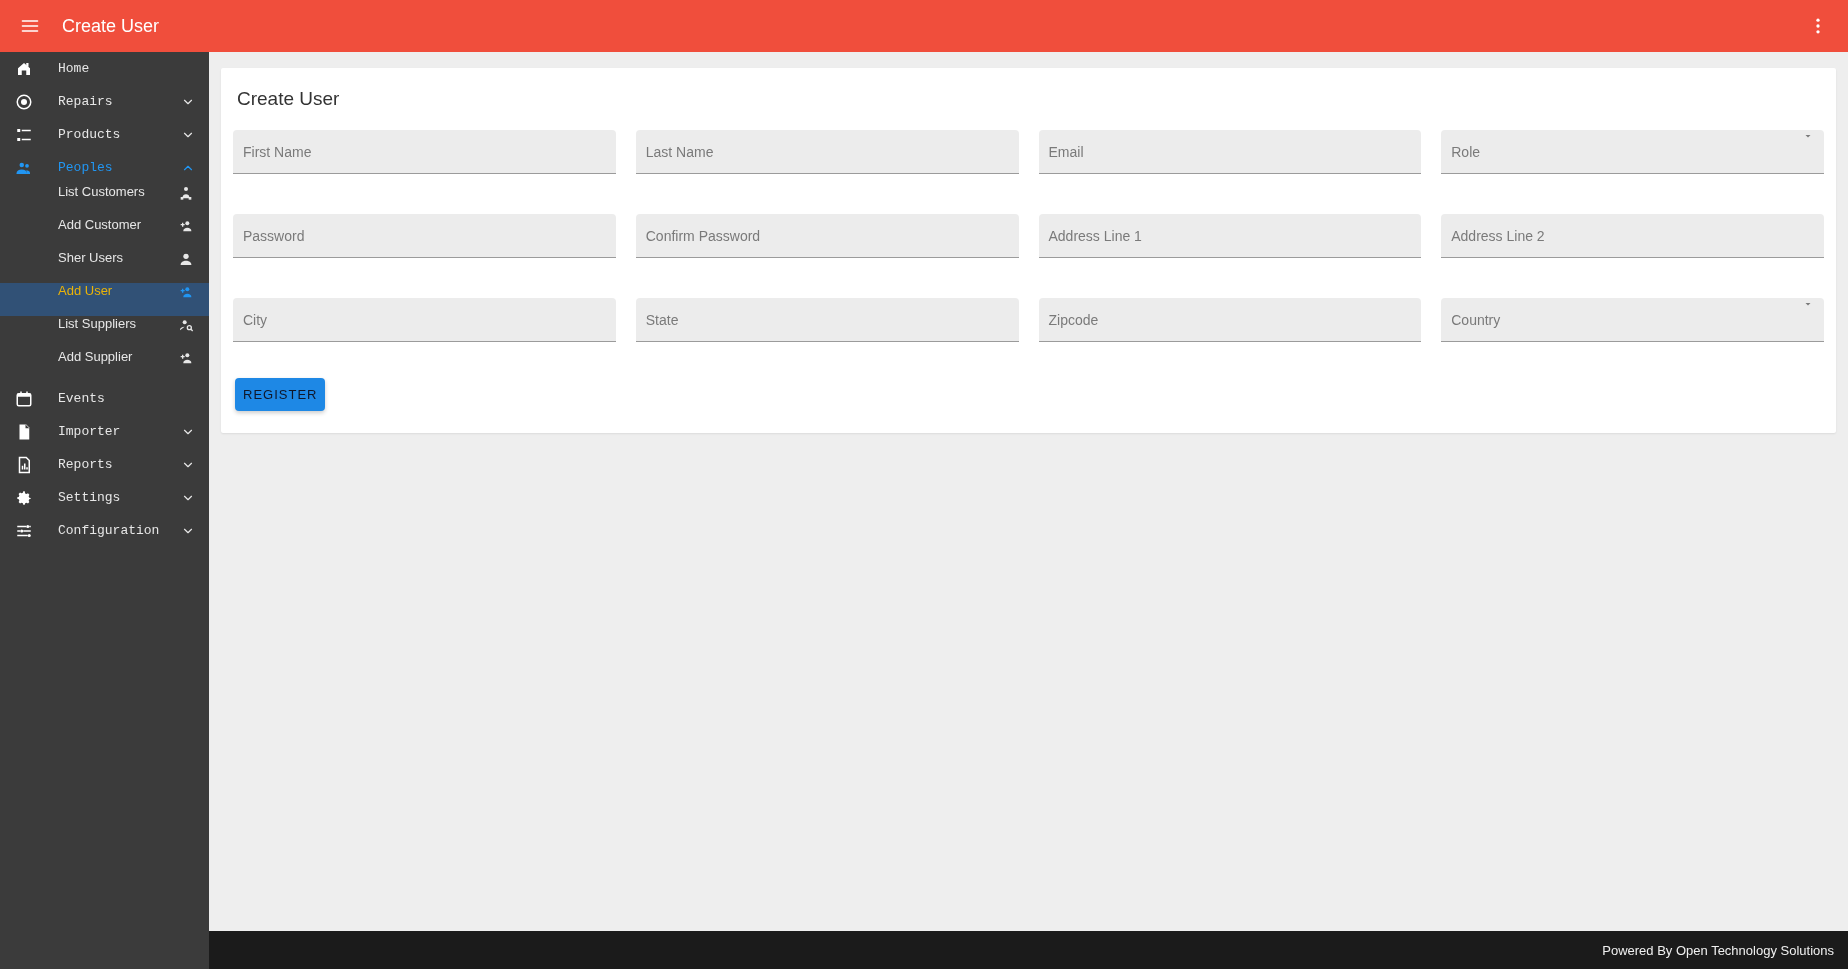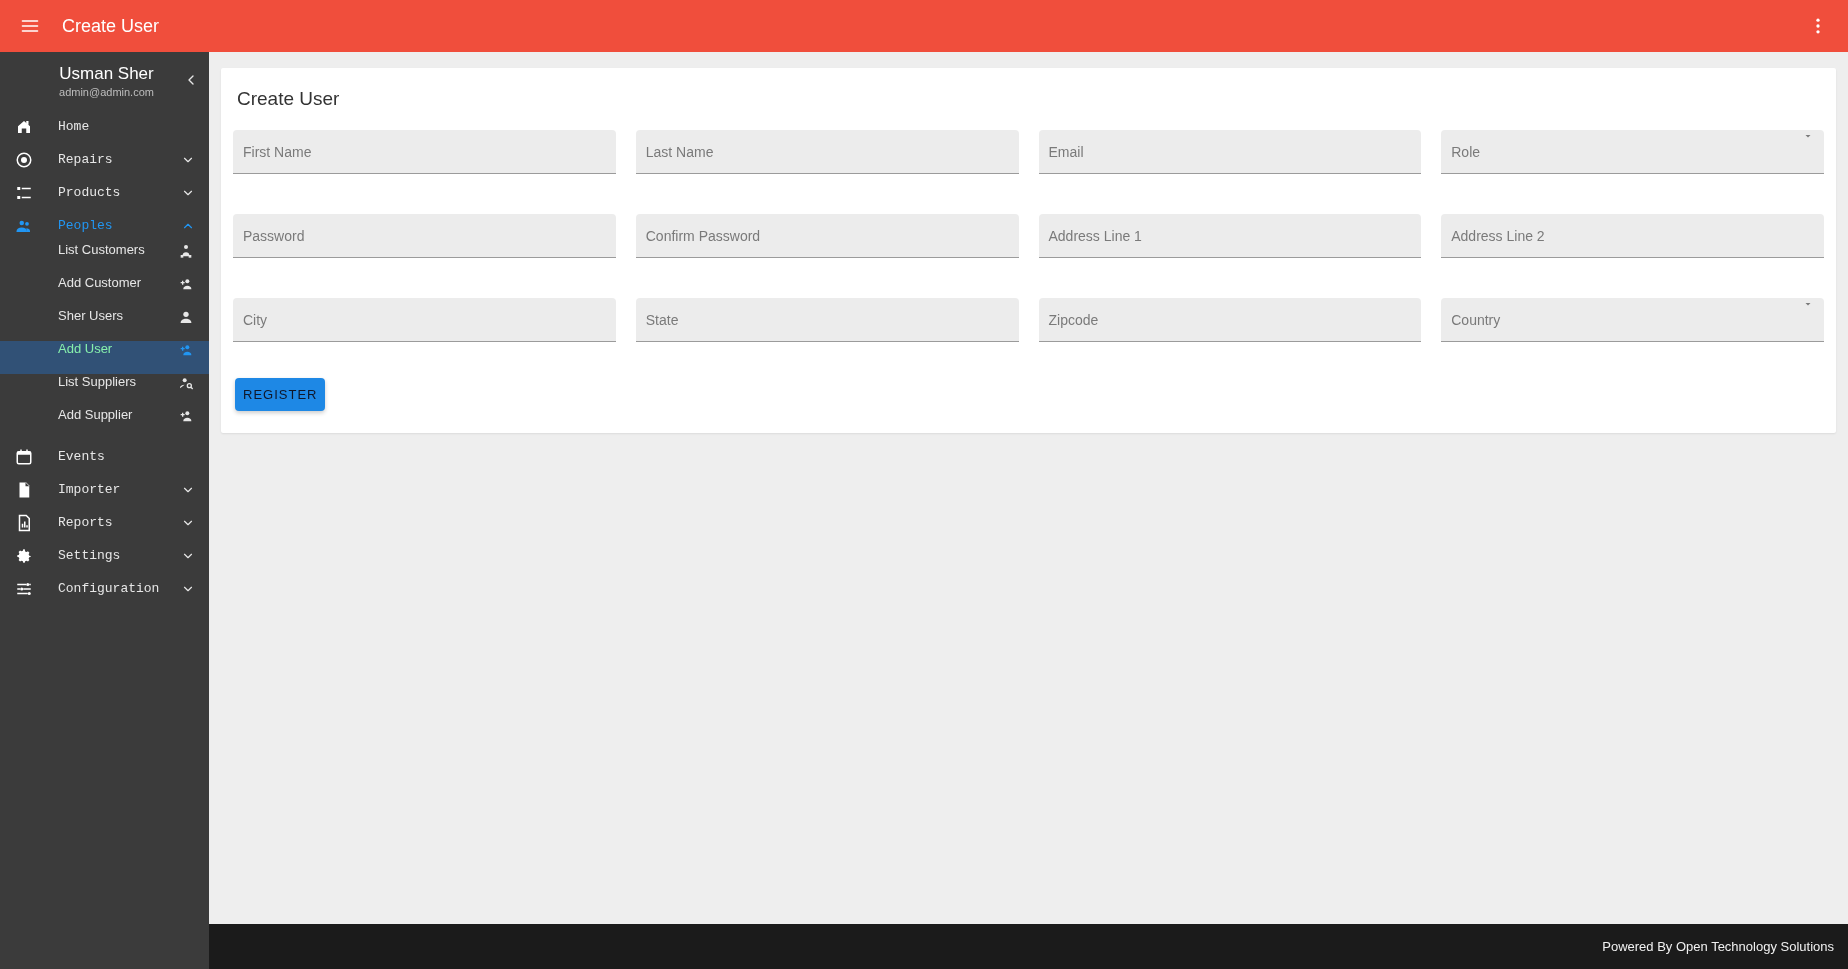--- a/index.html
+++ b/index.html
@@ -111,21 +111,21 @@
     position: relative;
   }
   .sub-item .label { flex: 1; font-size: 13px; }
   .sub-item .trail-icon {
     width: 18px; height: 18px;
     display: flex; align-items: center; justify-content: center;
     color: #e7e7e7;
   }
   .sub-item.active {
     background: #315176;
-    color: #86efac;
+    color: #eab308;
   }
   .sub-item.active .trail-icon { color: #2196f3; }
 
   
   .main {
     flex: 1;
     display: flex;
     flex-direction: column;
     overflow: hidden;
   }
@@ -192,21 +192,21 @@
     border-radius: 4px;
     padding: 9px 8px;
     font-size: 13px;
     letter-spacing: 1px;
     cursor: pointer;
     box-shadow: 0 2px 4px rgba(0,0,0,0.2);
     margin-left: 2px;
   }
 
   .footer {
-    height: 45px;
+    height: 38px;
     background: #1b1b1b;
     color: #f0f0f0;
     display: flex;
     align-items: center;
     justify-content: flex-end;
     padding: 0 14px;
     font-size: 13px;
   }
 
   svg { display: block; }
@@ -231,33 +231,20 @@
           <circle cx="12" cy="12" r="2"></circle>
           <circle cx="12" cy="19" r="2"></circle>
         </svg>
     </span>
   </div>
 </div>
 
 <div class="shell">
 
   <div class="sidebar">
-    <div class="user-block">
-      <div class="names">
-        <div class="uname">Usman Sher</div>
-        <div class="uemail">admin@admin.com</div>
-      </div>
-      <div class="chev">
-        <span>
-          <svg width="16" height="16" viewBox="0 0 24 24" fill="none">
-              <path d="M15 6l-6 6 6 6" stroke="currentColor" stroke-width="2" stroke-linecap="round" stroke-linejoin="round"></path>
-            </svg>
-        </span>
-      </div>
-    </div>
 
     <ul class="nav">
       <li class="nav-item">
         <span class="lead-icon">
           <svg width="18" height="18" viewBox="0 0 24 24" fill="currentColor">
               <path d="M4 11v9h5v-6h6v6h5v-9l-8-7-8 7z"></path>
               <rect x="15" y="4" width="3" height="5"></rect>
             </svg>
         </span>
         <span class="label">Home</span>

